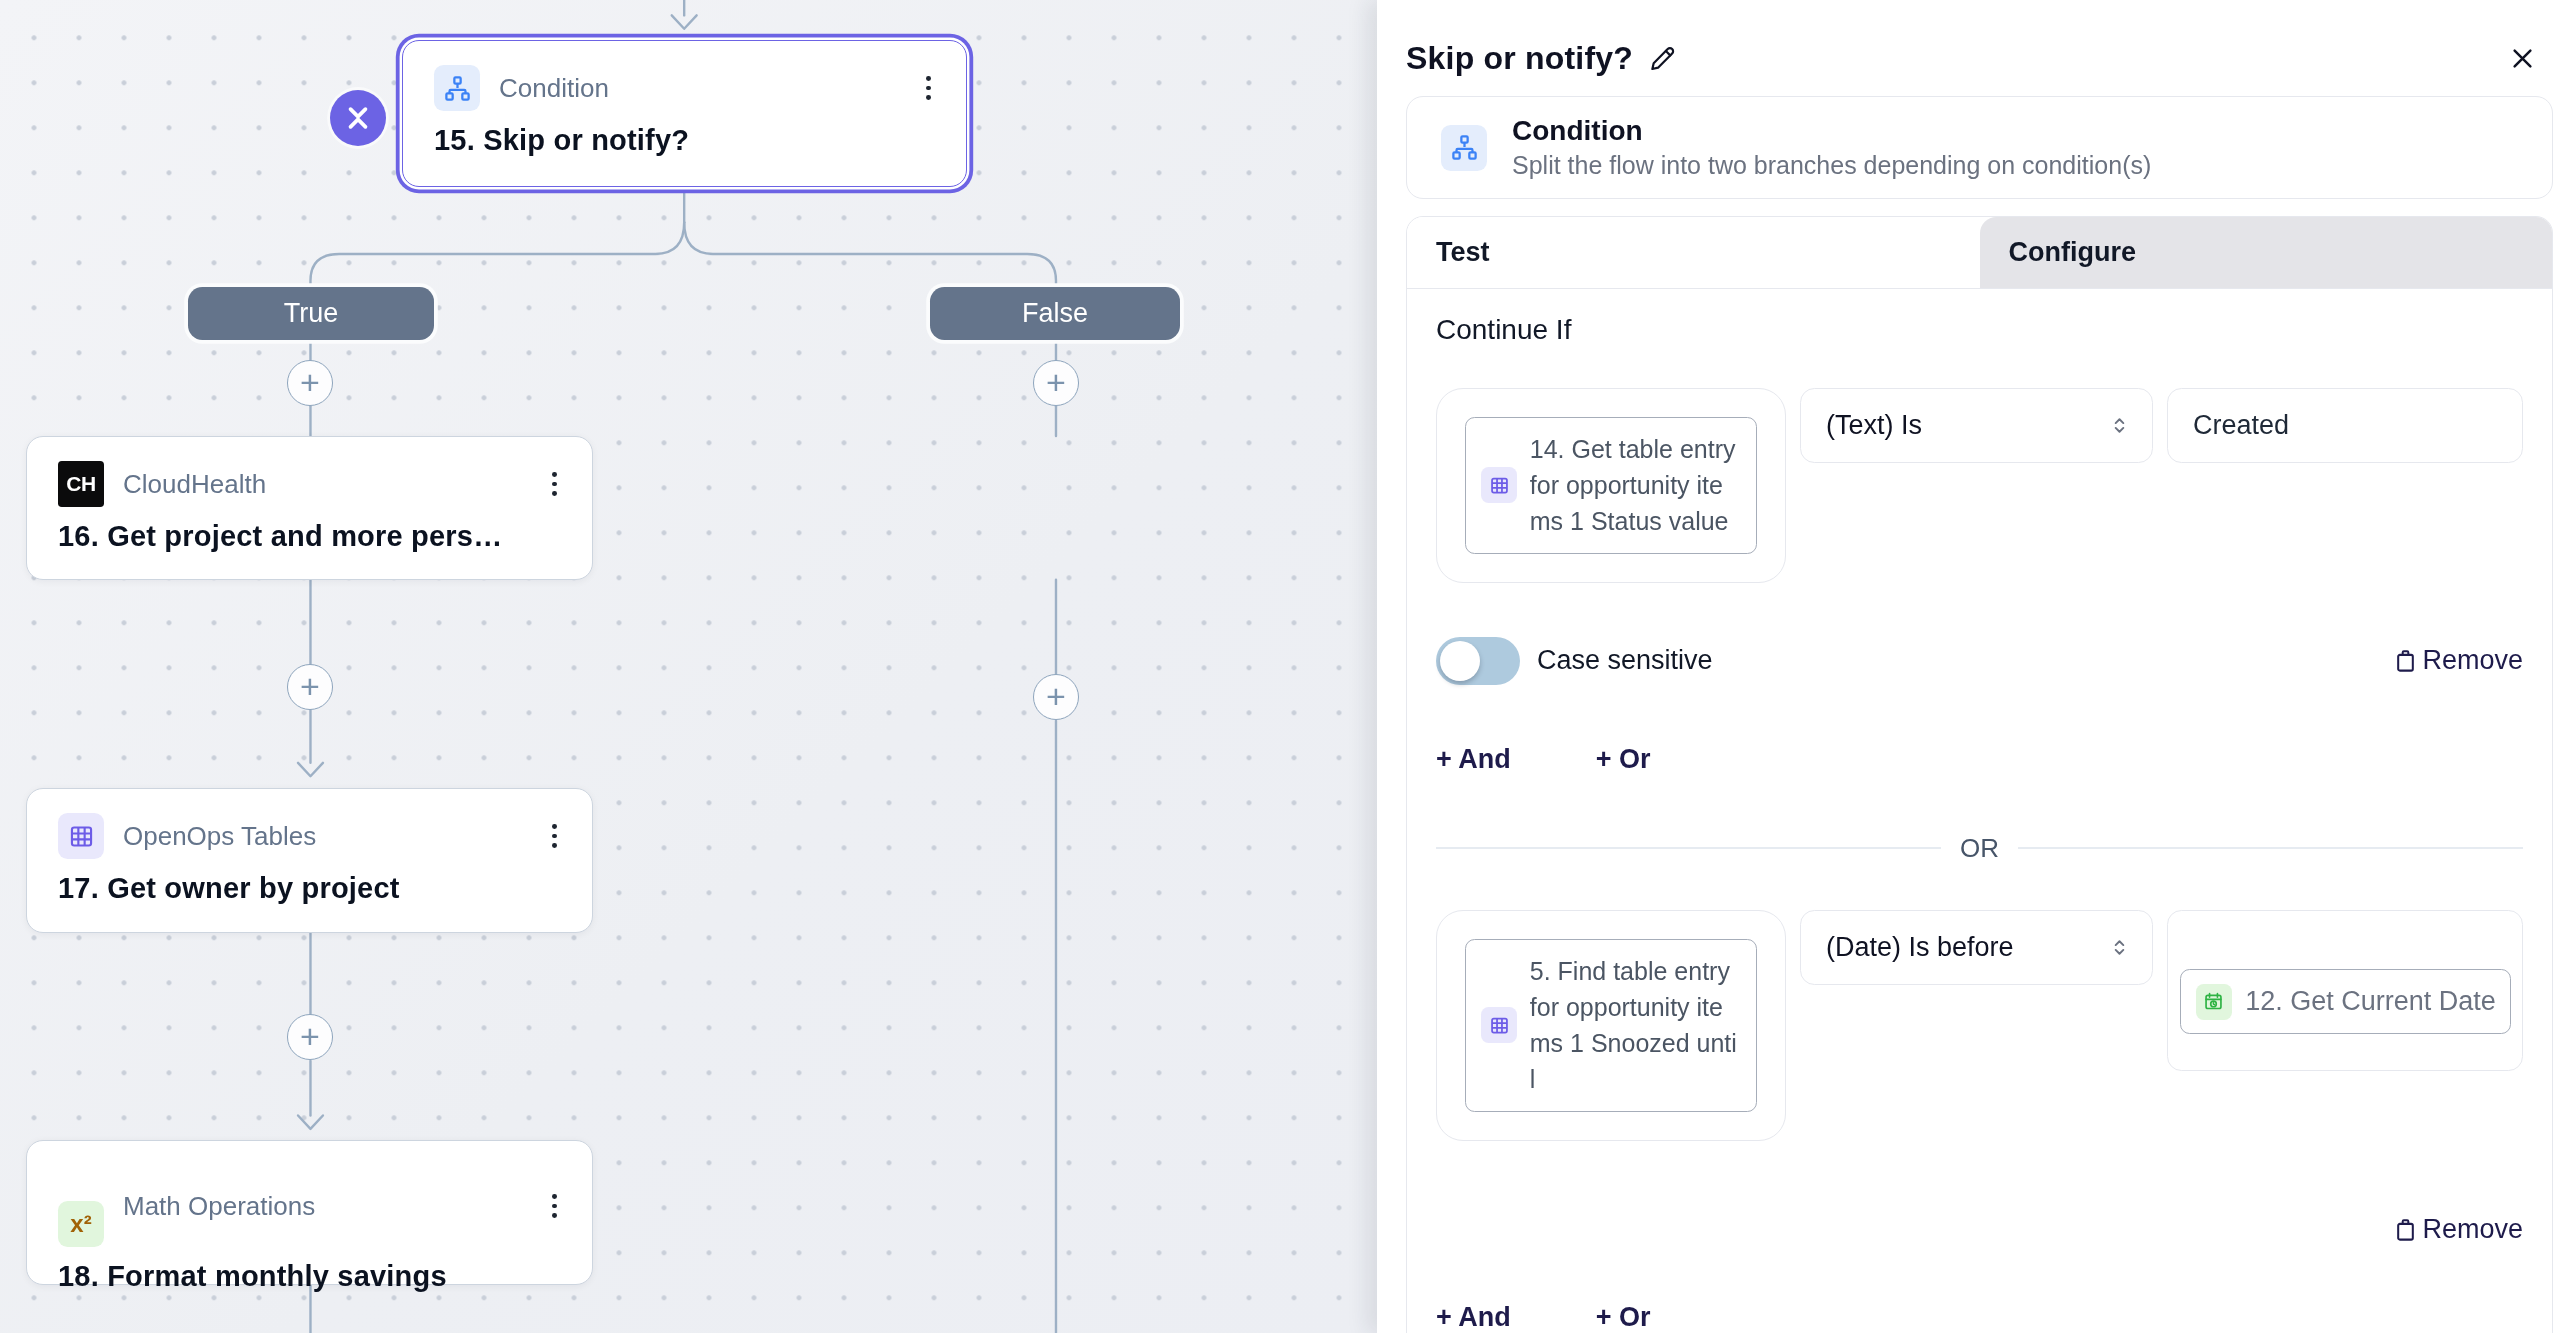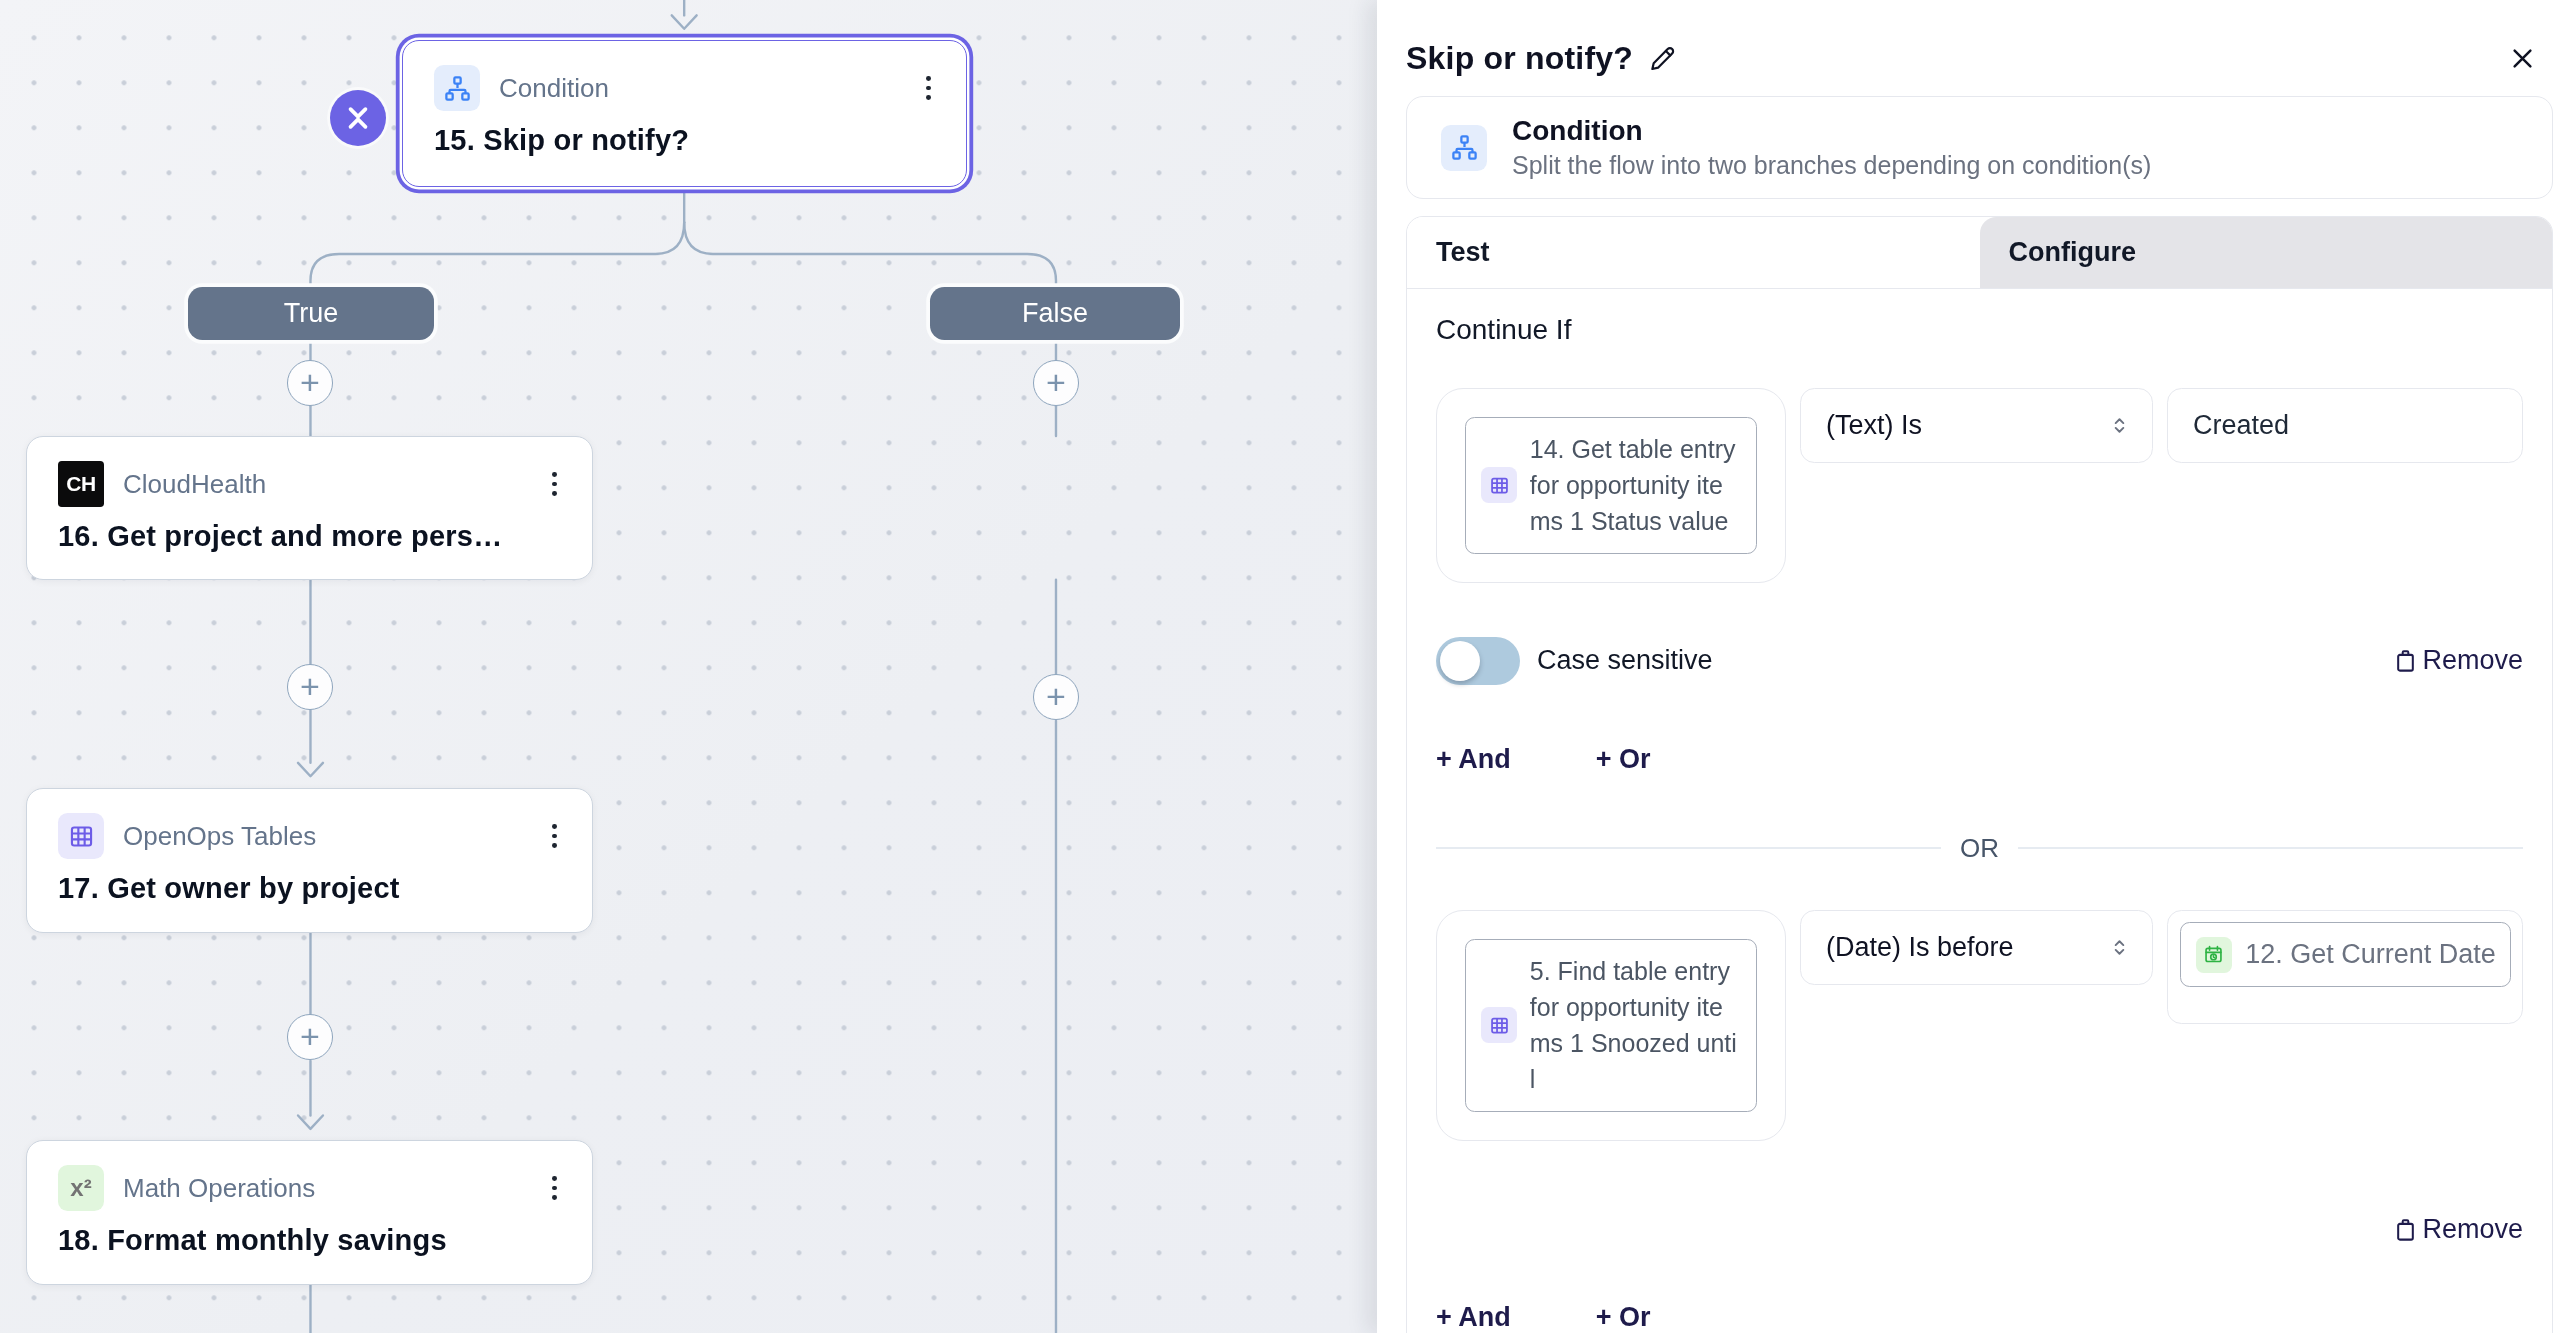--- a/index.html
+++ b/index.html
@@ -19,21 +19,21 @@
   .flow-node .nrow{display:flex;align-items:center;gap:19px;}
   .flow-node .app-label{font-size:26px;color:#64748b;}
   .flow-node .ntitle{margin-top:13.4px;font-size:29px;font-weight:700;color:#0b1220;letter-spacing:0.2px;}
   .kebab{margin-left:auto;display:flex;flex-direction:column;gap:4.8px;padding:3.8px;cursor:pointer;}
   .kebab i{width:4.8px;height:4.8px;border-radius:50%;background:#1e2530;display:block;}
   .node-icon{width:46px;height:46px;border-radius:9.6px;display:flex;align-items:center;justify-content:center;flex:0 0 auto;}
   .ic-blue{background:#e4edfc;}
   .ic-purple{background:#e9e8fc;}
   .ic-green{background:#e1f6dd;}
   .ic-black{background:#0b0b0c;border-radius:3.8px;color:#fff;font-weight:700;font-size:21px;letter-spacing:-0.5px;}
-  .ic-xsq{color:#737373;font-weight:700;font-size:24px;}
+  .ic-xsq{color:#a16207;font-weight:700;font-size:24px;margin-top:36px;}
 
   .node-selected{border:1.9px solid #6c63e4;
     box-shadow:0 0 0 2.4px #ffffff,0 0 0 6.2px #6c63e4;}
 
   .collapse-badge{position:absolute;left:330px;top:90px;width:56px;height:56px;border-radius:50%;
     background:#6c63e4;display:flex;align-items:center;justify-content:center;box-shadow:0 0 0 2.9px rgba(255,255,255,.6);cursor:pointer;}
 
   .branch-pill{position:absolute;height:53px;border-radius:14.4px;background:#64748b;color:#fff;
     display:flex;align-items:center;justify-content:center;font-size:27px;
     box-shadow:0 0 0 3.8px #fbfcfd;}
@@ -69,21 +69,21 @@
   .chip-icon{width:36px;height:36px;border-radius:7.7px;display:flex;align-items:center;justify-content:center;flex:0 0 auto;}
   .chip-text{font-size:25px;color:#4b5563;line-height:36px;word-break:break-all;}
   .select-box{height:75px;border:1.4px solid #e6e8ee;border-radius:14.4px;display:flex;align-items:center;
     padding:0 21px 0 25px;cursor:pointer;}
   .select-box .sel-label{font-size:27px;font-weight:500;color:#0f1222;}
   .select-box svg{margin-left:auto;}
   .input-box{height:75px;border:1.4px solid #e6e8ee;border-radius:14.4px;display:flex;align-items:center;
     padding:0 25px;font-size:27px;color:#1f2937;cursor:text;}
   .value-outer{border:1.4px solid #e6e8ee;border-radius:14.4px;padding:11.5px 11.5px 36px 11.5px;}
   .value-inner{border:1.4px solid #a6adb9;border-radius:9.6px;height:65px;display:flex;align-items:center;
-    gap:13.4px;padding:0 15.3px;cursor:pointer;}
+    gap:13.4px;padding:0 15.3px;cursor:pointer;margin-top:47px;}
   .value-inner .vtext{font-size:27px;color:#6b7280;white-space:nowrap;}
 
   .case-row{margin-top:54px;display:flex;align-items:center;}
   .toggle{width:84px;height:48px;border-radius:25px;background:#aecade;position:relative;flex:0 0 auto;cursor:pointer;}
   .toggle .knob{position:absolute;left:3.8px;top:3.8px;width:40px;height:40px;border-radius:50%;background:#fff;
     box-shadow:0 2.9px 5.7px rgba(15,23,42,.25);}
   .case-label{margin-left:17px;font-size:27px;color:#111827;}
   .remove-btn{margin-left:auto;display:flex;align-items:center;gap:3.8px;color:#1e1b4b;font-size:27px;font-weight:500;cursor:pointer;}
   .andor-row{margin-top:59px;display:flex;gap:85px;}
   .andor-btn{font-size:27px;font-weight:600;color:#1e1b4b;cursor:pointer;}

